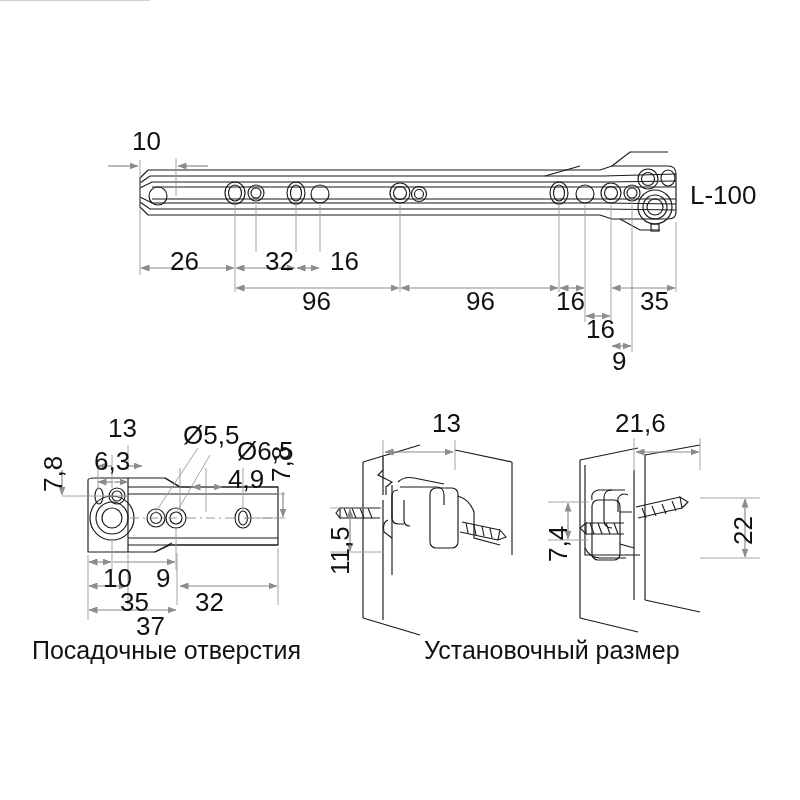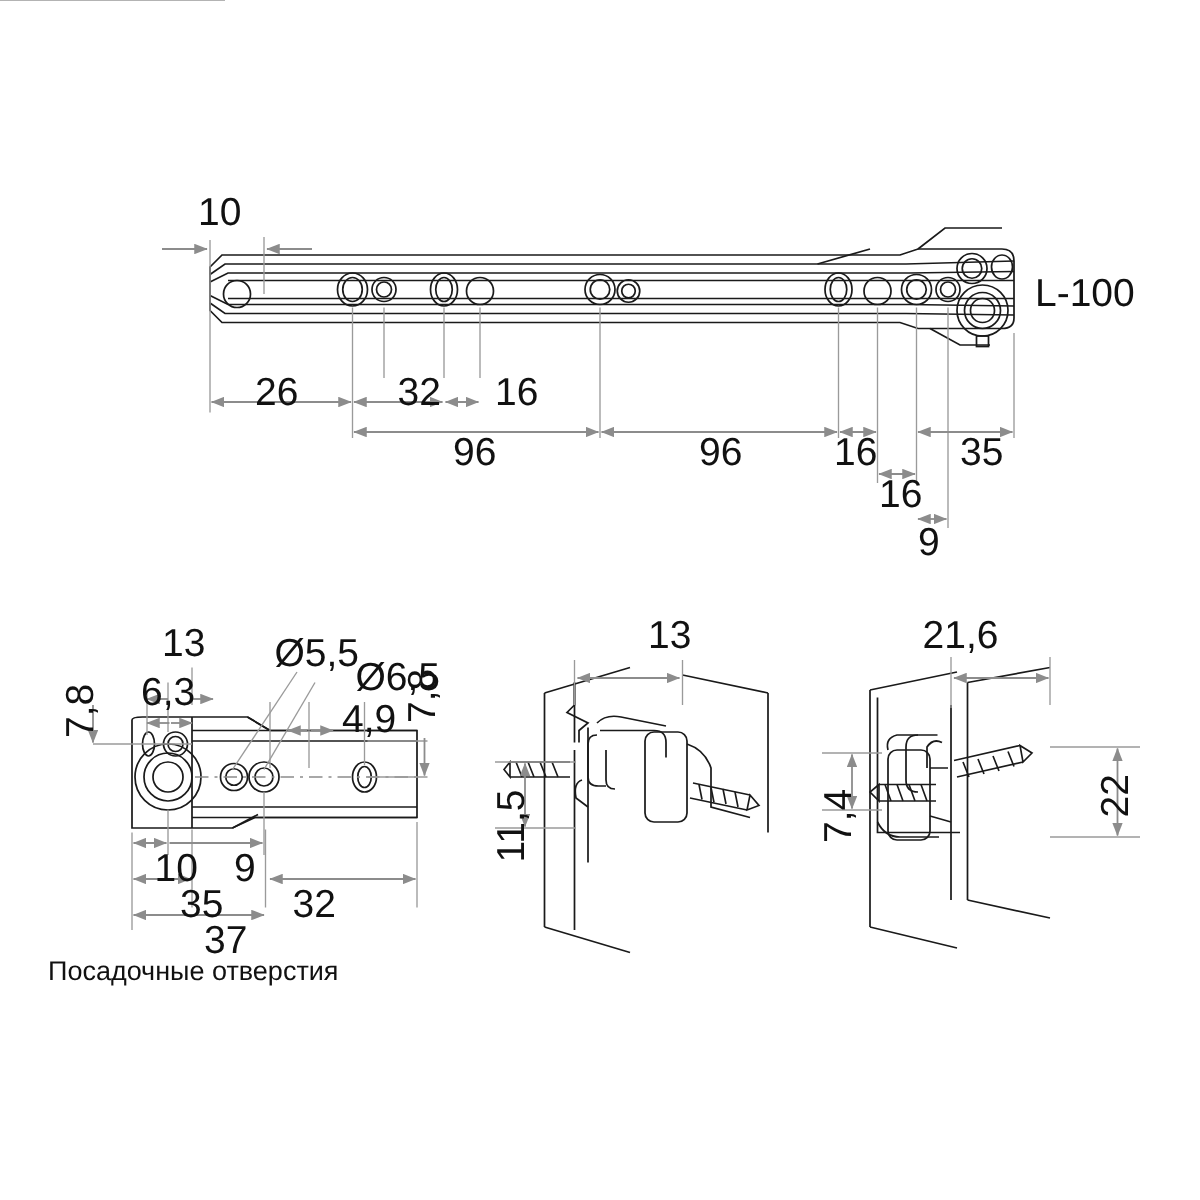--- a/index.html
+++ b/index.html
@@ -1,21 +1,21 @@
 <!DOCTYPE html>
 <html><head>
 <meta charset="utf-8">
 <style>
   html,body{margin:0;padding:0;background:#ffffff;}
   body{width:800px;height:800px;overflow:hidden;
        font-family:"Liberation Sans","DejaVu Sans",sans-serif;color:#111;}
   #stage{position:relative;width:698px;height:800px;}
   svg{display:block;}
   .lbl{position:absolute;font-size:26px;line-height:1;color:#111;white-space:nowrap;}
-  .lbl.cap{font-size:18px;}
+  .lbl.cap{font-size:25px;}
   .rot{transform:rotate(-90deg);transform-origin:0 0;}
 </style>
 </head>
 <body>
 
 <div id="stage">
 
 <svg width="800" height="800" viewBox="0 0 800 800">
   <defs>
     <marker id="ar" markerWidth="9" markerHeight="7" refX="8.5" refY="3.5" orient="auto" markerUnits="userSpaceOnUse">
@@ -269,14 +269,15 @@
 <div class="lbl" style="left:136px;top:613px">37</div>
 
 <div class="lbl" style="left:432px;top:410px">13</div>
 <div class="lbl rot" style="left:327px;top:575px">11,5</div>
 
 <div class="lbl" style="left:615px;top:410px">21,6</div>
 <div class="lbl rot" style="left:545px;top:562px">7,4</div>
 <div class="lbl rot" style="left:730px;top:545px">22</div>
 
 <div class="lbl cap" style="left:32px;top:638px">Посадочные отверстия</div>
+<div class="lbl cap" style="left:424px;top:638px">Установочный размер</div>
 
 </div>
 
 </body></html>

